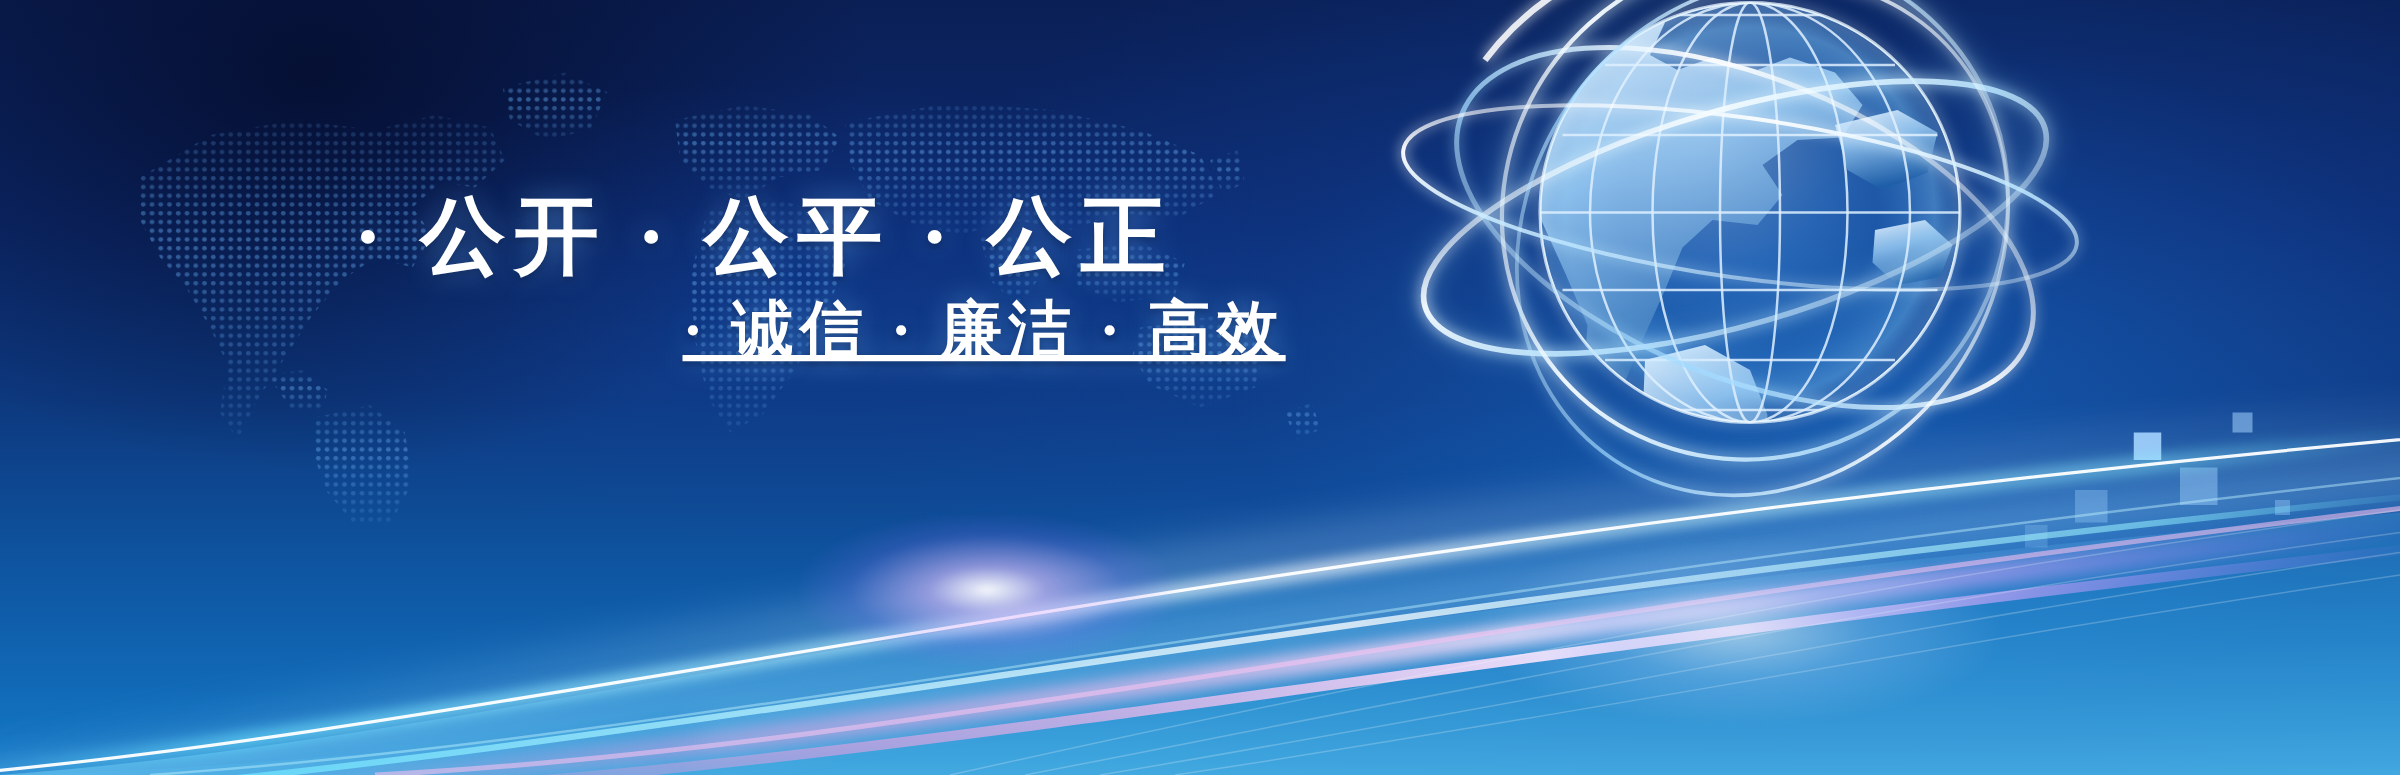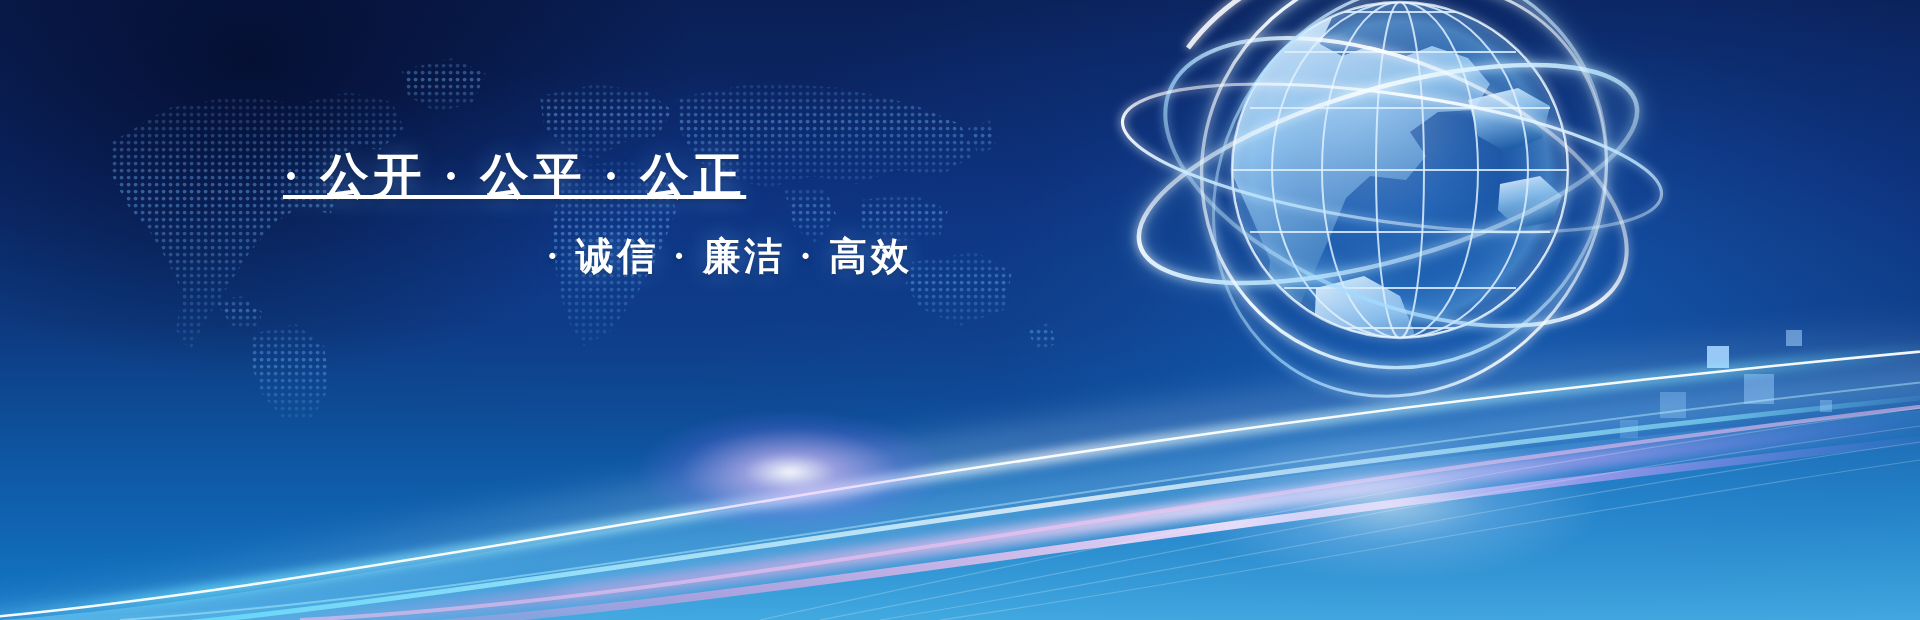--- a/index.html
+++ b/index.html
@@ -37,22 +37,22 @@
     pointer-events:none;
   }
   .line{
     position:absolute;
     color:#ffffff;
     font-weight:700;
     letter-spacing:.10em;
     white-space:nowrap;
     text-shadow:0 0 22px rgba(120,190,255,.45), 0 2px 6px rgba(0,20,60,.55);
   }
-  .line1{left:283px;top:144px;font-size:48px;text-decoration:underline;}
-  .line2{left:546px;top:231px;font-size:38px;}
+  .line1{left:283px;top:144px;font-size:68px;}
+  .line2{left:546px;top:231px;font-size:50px;text-decoration:underline;}
 
   
   .globe-wrap{
     position:absolute;left:1070px;top:-40px;width:560px;height:500px;
     pointer-events:none;
   }
   .globe-wrap svg{display:block;width:100%;height:100%;overflow:visible;}
 
   
   .ribbons{

